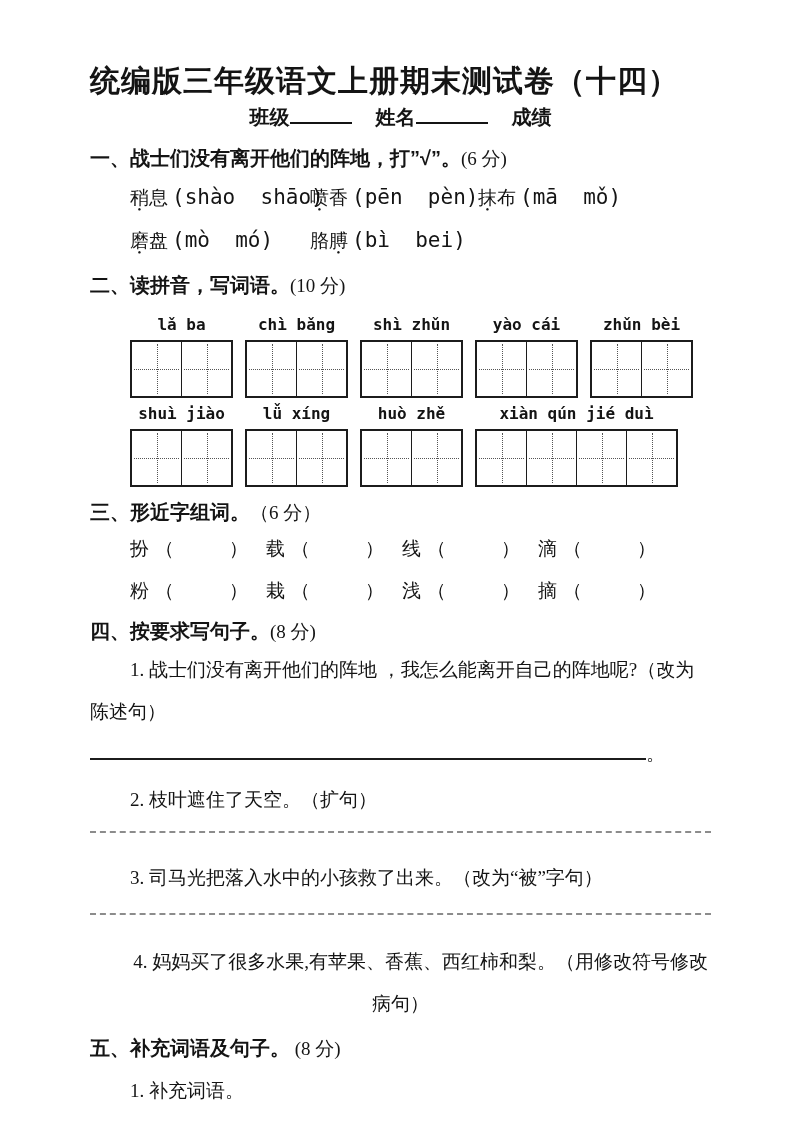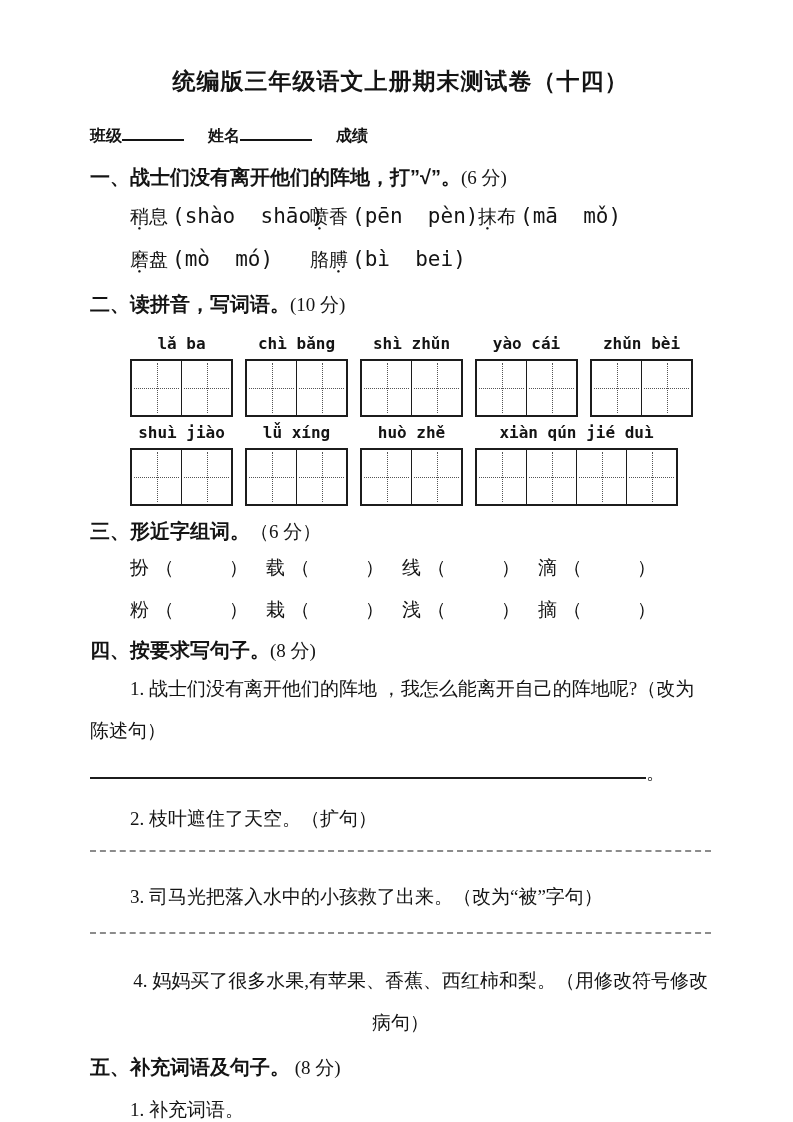--- a/index.html
+++ b/index.html
@@ -1,21 +1,21 @@
 <!DOCTYPE html>
 <html><head>
 <meta charset="utf-8">
 <style>
   html,body{margin:0;padding:0;background:#ffffff;}
   body{width:793px;height:1122px;color:#141414;font-family:"Liberation Serif",serif;}
   .page{box-sizing:border-box;width:793px;height:1122px;padding:64px 82px 0 90px;overflow:hidden;}
 
   
-  .doc-title{font-family:Liberation Sans, sans-serif;font-weight:bold;font-size:23px;line-height:34px;text-align:center;letter-spacing:1px;}
-  .fields-line{margin-top:24px;text-align:left;font-family:"Liberation Sans",sans-serif;font-weight:bold;font-size:16px;line-height:28px;}
+  .doc-title{font-family:Liberation Serif, serif;font-weight:bold;font-size:30px;line-height:34px;letter-spacing:1px;}
+  .fields-line{margin-top:4px;text-align:center;font-family:"Liberation Sans",sans-serif;font-weight:bold;font-size:20px;line-height:28px;}
   .fblank{display:inline-block;width:62px;height:1em;border-bottom:2px solid #141414;margin-right:4px;}
   .fblank.wide{width:72px;}
   .fgap{display:inline-block;width:20px;}
 
   
   .sec-head{font-family:"Liberation Sans",sans-serif;font-weight:bold;font-size:20px;line-height:26px;}
   .sec-head .score{font-family:"Liberation Serif",serif;font-weight:400;font-size:19px;}
   .mt-s1{margin-top:14px;} .mt-s2{margin-top:16px;} .mt-s3{margin-top:12px;}
   .mt-s4{margin-top:12px;} .mt-s5{margin-top:10px;}
 

